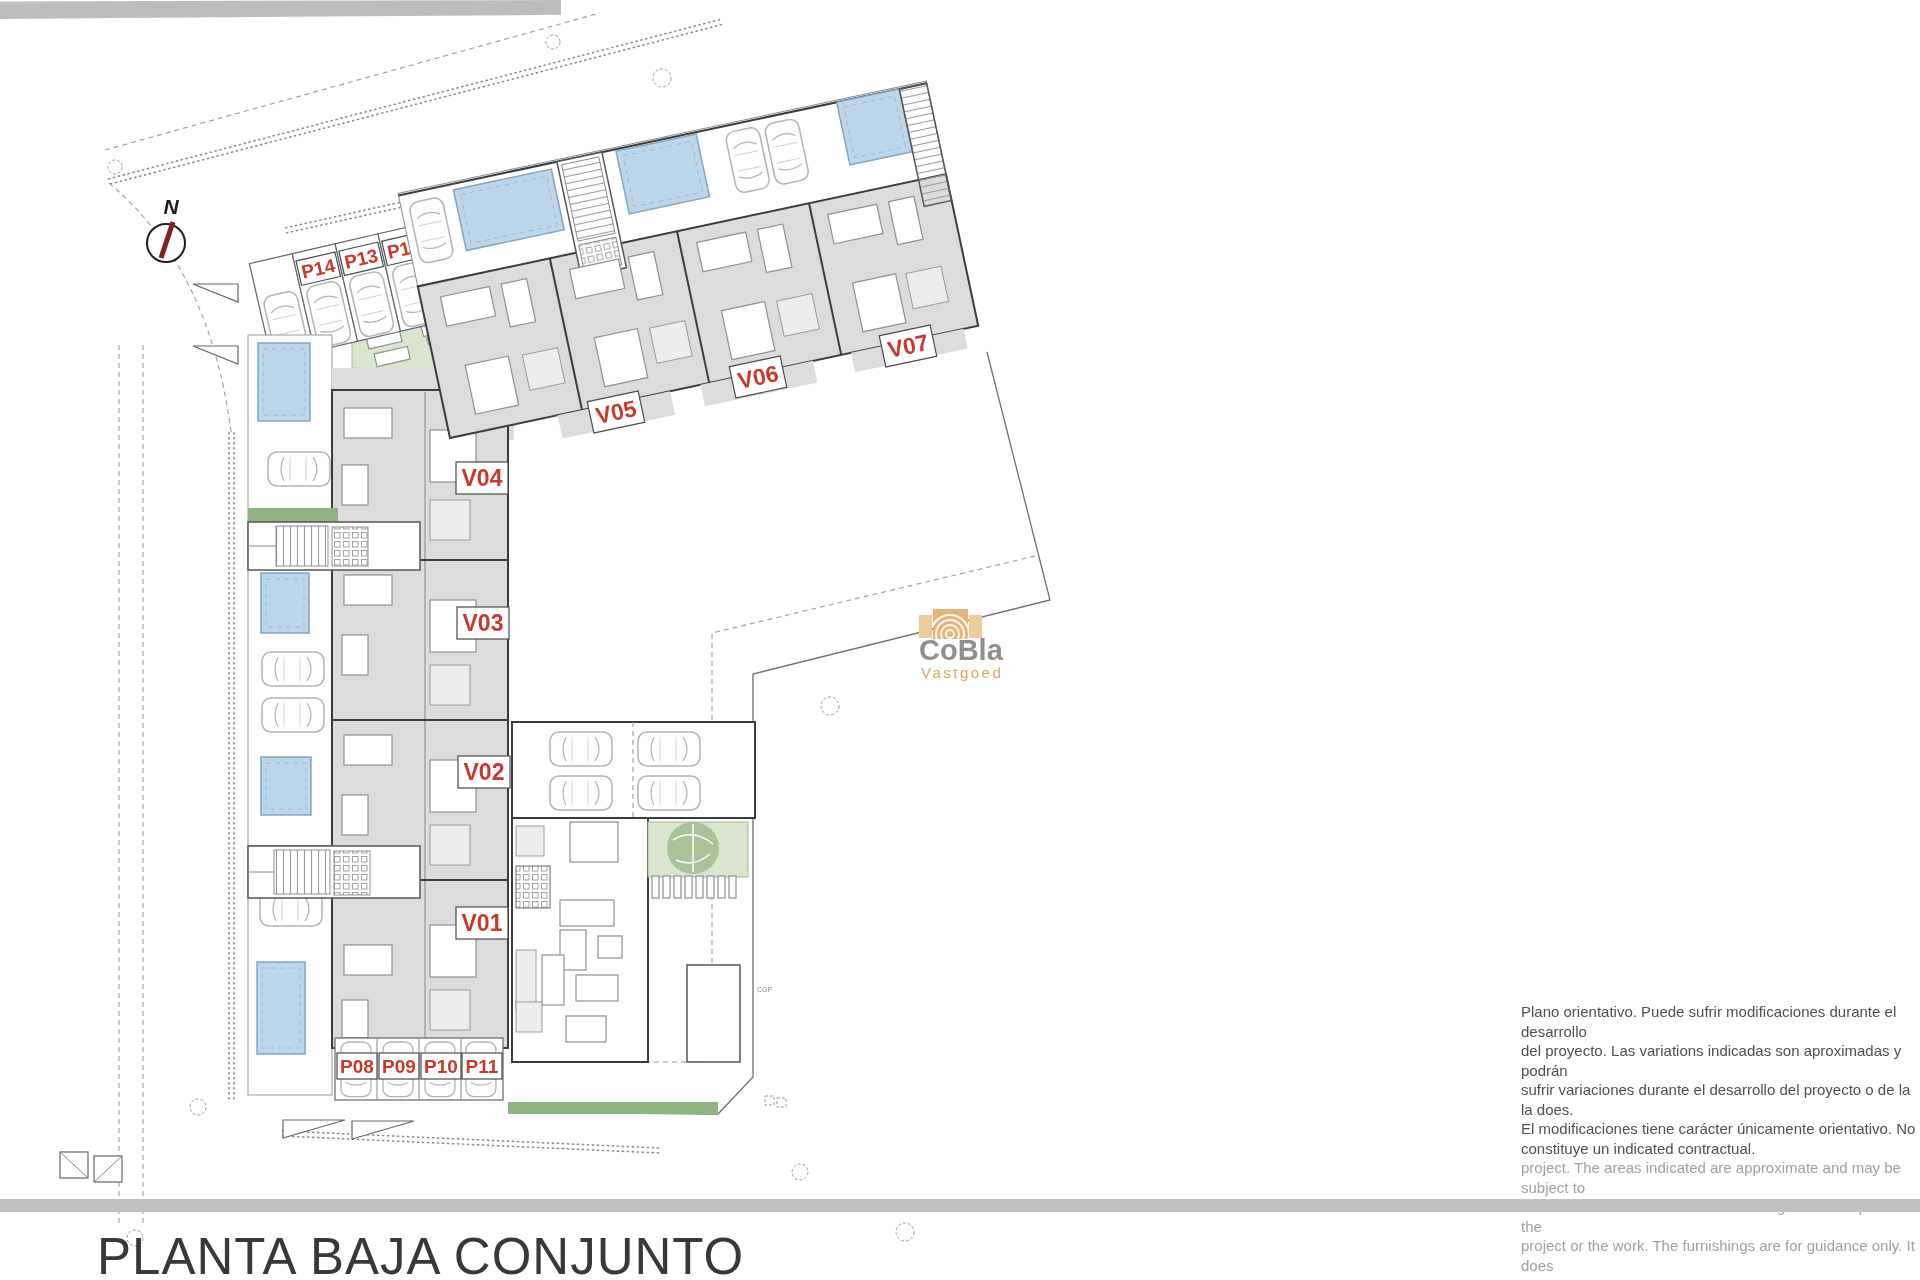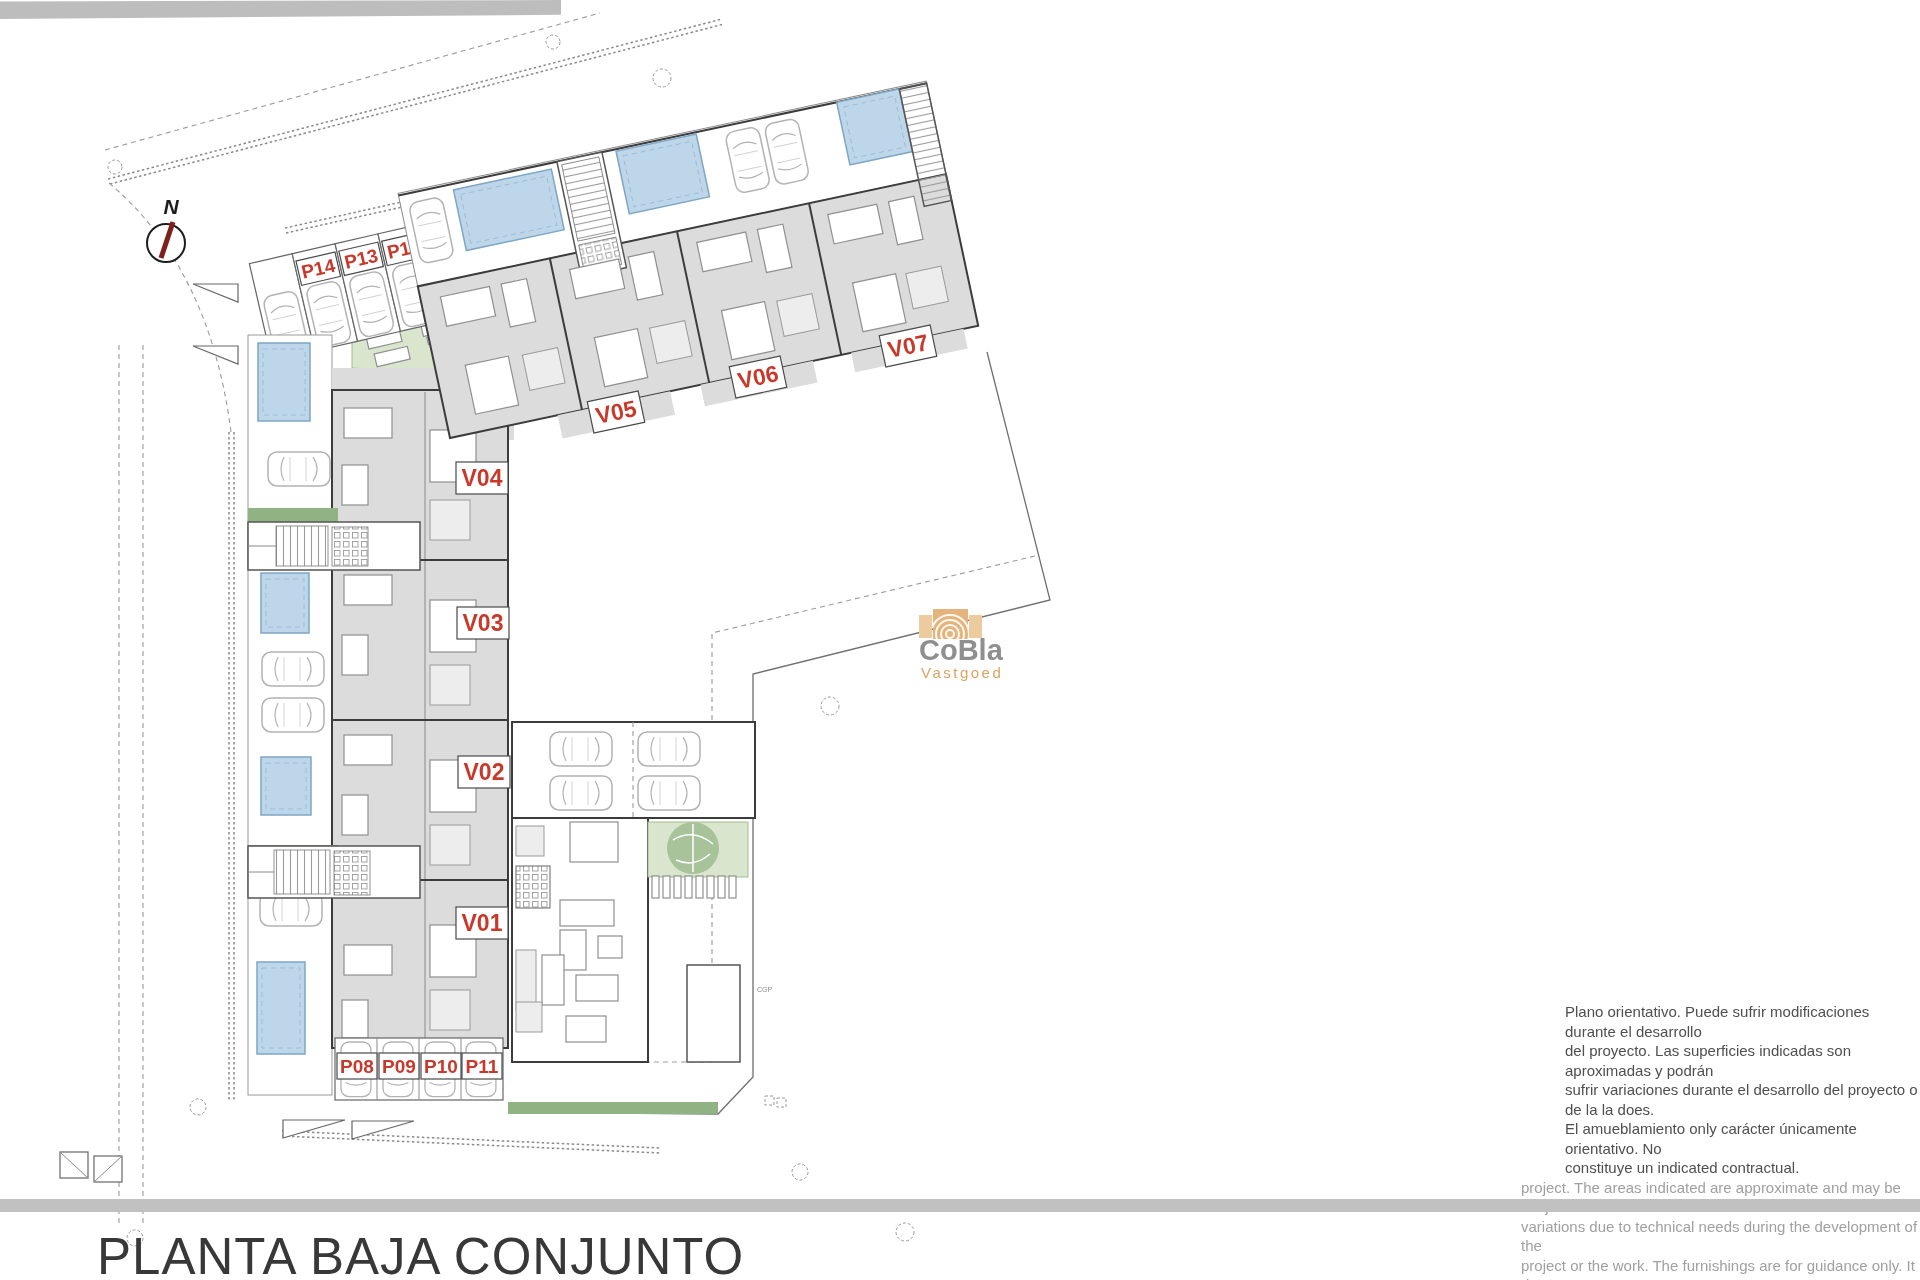--- a/index.html
+++ b/index.html
@@ -30,21 +30,21 @@
   .green1{fill:var(--green_light);stroke:#a3bd92;stroke-width:1;}
   .green2{fill:var(--green_strip);}
   .tri{fill:#fff;stroke:#666;stroke-width:1.2;}
   .stairbox{fill:#fff;stroke:#555;stroke-width:1.5;}
 
   .topband{position:absolute;left:0;top:0;width:561px;height:19px;background:#bdbdbd;
            clip-path:polygon(0 8%,100% 0,100% 78%,0 100%);}
   .divider-bar{position:absolute;left:0;top:1199px;width:1920px;height:13px;background:var(--bar_gray);}
   .page-title{position:absolute;left:97px;top:1227px;font-size:51px;color:#383838;letter-spacing:1px;white-space:nowrap;}
   .disclaimer{position:absolute;left:1521px;top:1002px;width:400px;font-size:15px;line-height:19.5px;}
-  .disclaimer .es{color:var(--disc_es);margin-left:44px;}
+  .disclaimer .es{color:var(--disc_es);}
   .disclaimer .en{color:var(--disc_en);}
 </style>
 </head>
 <body>
 
 
 
 <div class="topband"></div>
 
 <svg width="1920" height="1280" viewBox="0 0 1920 1280">
@@ -359,23 +359,23 @@
       <circle cx="950" cy="634" r="19" fill="none" stroke="#fff" stroke-width="2" opacity="0.9"></circle>
     </g>
     <text x="919" y="660" font-size="29" font-weight="bold" fill="var(--logo_gray)">CoBla</text>
     <text x="921" y="678" font-size="15" letter-spacing="2.5" fill="var(--logo_tan)">Vastgoed</text>
   </g>
 </svg>
 
 
 <div class="disclaimer">
   <div class="es">Plano orientativo. Puede sufrir modificaciones durante el desarrollo</div>
-  <div class="es">del proyecto. Las superficies indicadas son aproximadas y podrán</div>
+  <div class="es">del proyecto. Las variations indicadas son aproximadas y podrán</div>
   <div class="es">sufrir variaciones durante el desarrollo del proyecto o de la la does.</div>
-  <div class="es">El amueblamiento only carácter únicamente orientativo. No</div>
+  <div class="es">El modificaciones tiene carácter únicamente orientativo. No</div>
   <div class="es">constituye un indicated contractual.</div>
   <div class="en">project. The areas indicated are approximate and may be subject to</div>
   <div class="en">variations due to technical needs during the development of the</div>
   <div class="en">project or the work. The furnishings are for guidance only. It does</div>
 
 </div>
 
 <div class="divider-bar"></div>
 <div class="page-title">PLANTA BAJA CONJUNTO</div>
 

